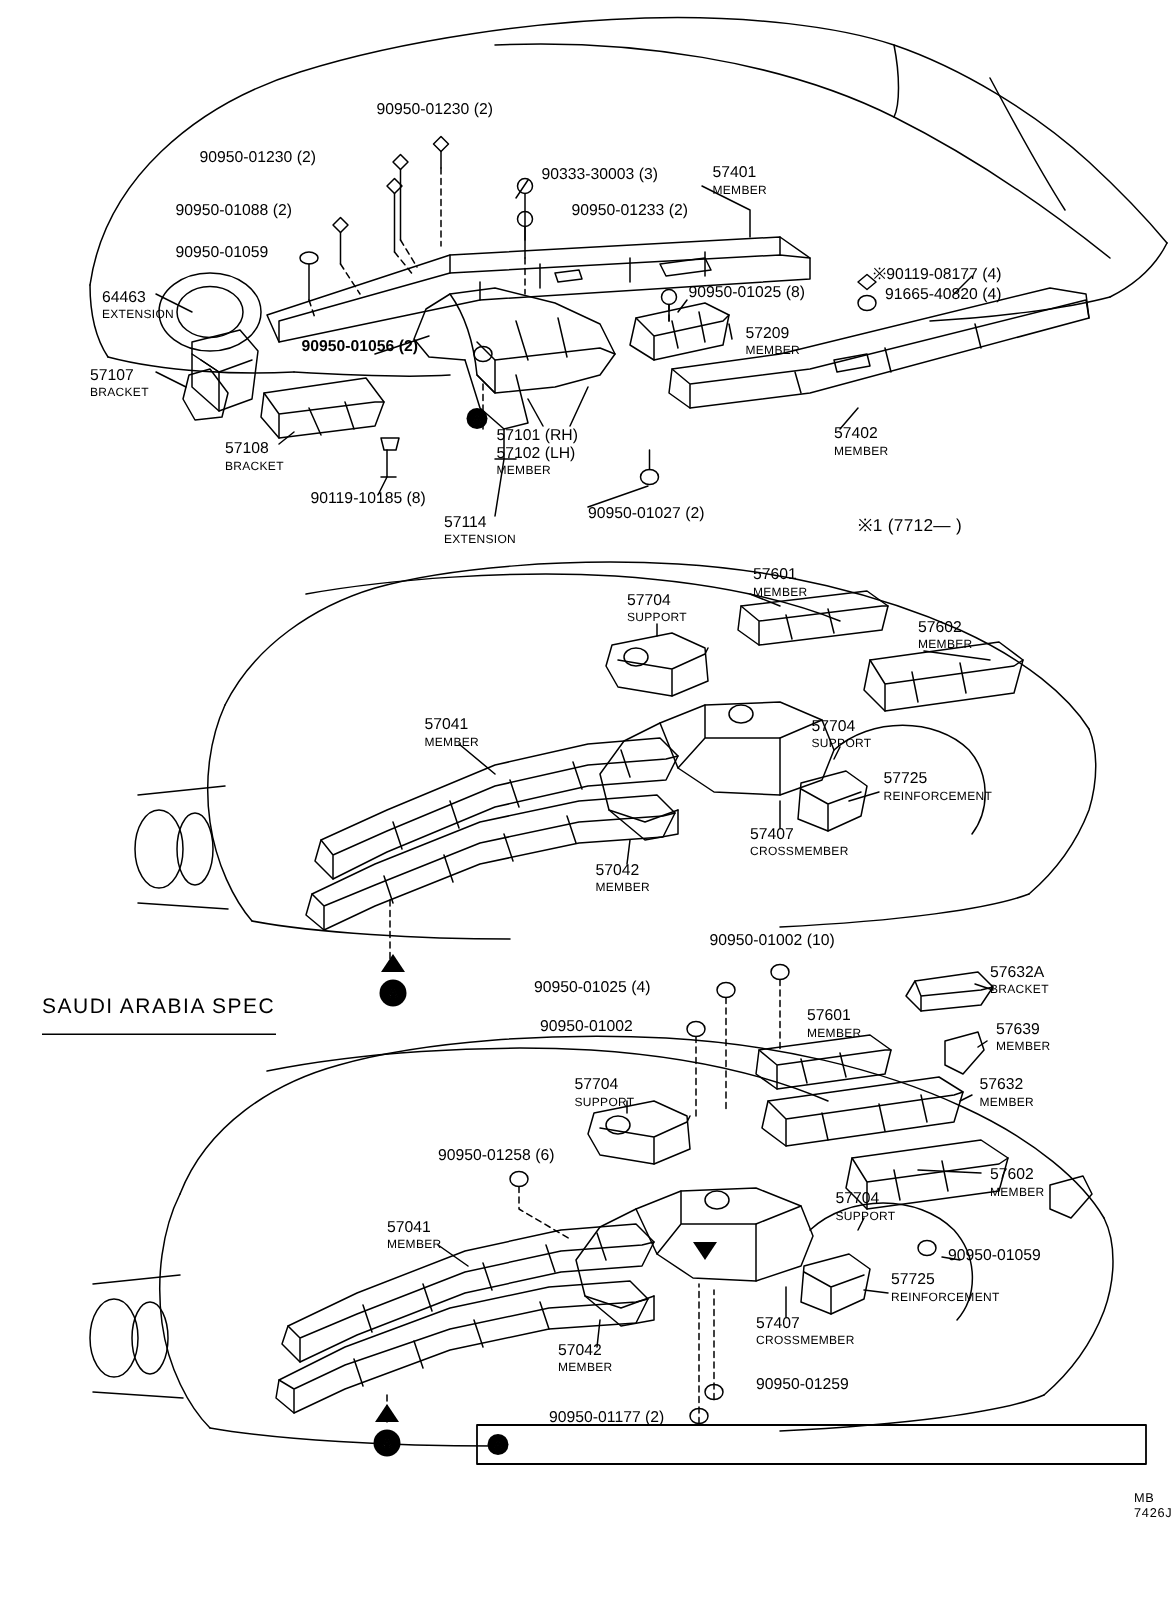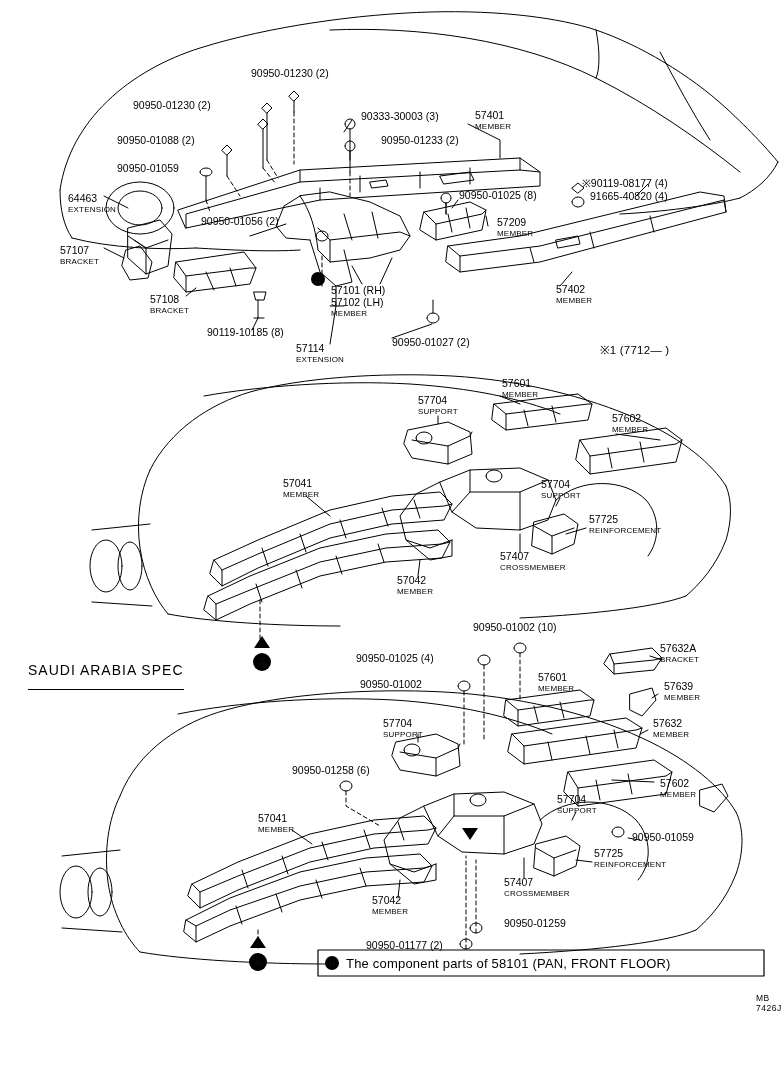--- a/index.html
+++ b/index.html
@@ -304,32 +304,32 @@
     <div class="lbl" style="left:361px;top:111px;"><span class="p">90333-30003 (3)</span></div>
     <div class="lbl" style="left:475px;top:110px;"><span class="p">57401</span><span class="s">MEMBER</span></div>
     <div class="lbl" style="left:117px;top:135px;"><span class="p">90950-01088 (2)</span></div>
     <div class="lbl" style="left:361px;top:135px;margin-left:20px;"><span class="p">90950-01233 (2)</span></div>
     <div class="lbl" style="left:117px;top:163px;"><span class="p">90950-01059</span></div>
     <div class="lbl" style="left:582px;top:178px;"><span class="p">※90119-08177 (4)</span></div>
     <div class="lbl" style="left:590px;top:191px;"><span class="p">91665-40820 (4)</span></div>
     <div class="lbl" style="left:459px;top:190px;"><span class="p">90950-01025 (8)</span></div>
     <div class="lbl" style="left:68px;top:193px;"><span class="p">64463</span><span class="s">EXTENSION</span></div>
     <div class="lbl" style="left:497px;top:217px;"><span class="p">57209</span><span class="s">MEMBER</span></div>
-    <div class="lbl" style="left:201px;top:216px;"><span class="p">90950-01056 (2)</span></div>
+    <div class="lbl" style="left:201px;top:226px;font-weight:bold;"><span class="p">90950-01056 (2)</span></div>
     <div class="lbl" style="left:60px;top:245px;"><span class="p">57107</span><span class="s">BRACKET</span></div>
     <div class="lbl" style="left:556px;top:284px;"><span class="p">57402</span><span class="s">MEMBER</span></div>
     <div class="lbl" style="left:331px;top:285px;"><span class="p">57101 (RH)</span></div>
     <div class="lbl" style="left:331px;top:297px;"><span class="p">57102 (LH)</span><span class="s">MEMBER</span></div>
     <div class="lbl" style="left:150px;top:294px;"><span class="p">57108</span><span class="s">BRACKET</span></div>
     <div class="lbl" style="left:207px;top:327px;"><span class="p">90119-10185 (8)</span></div>
     <div class="lbl" style="left:392px;top:337px;"><span class="p">90950-01027 (2)</span></div>
     <div class="lbl" style="left:296px;top:343px;"><span class="p">57114</span><span class="s">EXTENSION</span></div>
   </div>
 
-  <div class="footnote" style="left:572px;top:342px;margin-left:28px;"><span>※1 (7712—        )</span></div>
+  <div class="footnote" style="left:572px;top:342px;"><span>※1 (7712—        )</span></div>
 
   <div>
     <div class="lbl" style="left:502px;top:378px;"><span class="p">57601</span><span class="s">MEMBER</span></div>
     <div class="lbl" style="left:418px;top:395px;"><span class="p">57704</span><span class="s">SUPPORT</span></div>
     <div class="lbl" style="left:612px;top:413px;"><span class="p">57602</span><span class="s">MEMBER</span></div>
     <div class="lbl" style="left:541px;top:479px;"><span class="p">57704</span><span class="s">SUPPORT</span></div>
     <div class="lbl" style="left:283px;top:478px;"><span class="p">57041</span><span class="s">MEMBER</span></div>
     <div class="lbl" style="left:589px;top:514px;"><span class="p">57725</span><span class="s">REINFORCEMENT</span></div>
     <div class="lbl" style="left:500px;top:551px;"><span class="p">57407</span><span class="s">CROSSMEMBER</span></div>
     <div class="lbl" style="left:397px;top:575px;"><span class="p">57042</span><span class="s">MEMBER</span></div>
@@ -351,16 +351,15 @@
     <div class="lbl" style="left:557px;top:794px;"><span class="p">57704</span><span class="s">SUPPORT</span></div>
     <div class="lbl" style="left:258px;top:813px;"><span class="p">57041</span><span class="s">MEMBER</span></div>
     <div class="lbl" style="left:632px;top:832px;"><span class="p">90950-01059</span></div>
     <div class="lbl" style="left:594px;top:848px;"><span class="p">57725</span><span class="s">REINFORCEMENT</span></div>
     <div class="lbl" style="left:504px;top:877px;"><span class="p">57407</span><span class="s">CROSSMEMBER</span></div>
     <div class="lbl" style="left:372px;top:895px;"><span class="p">57042</span><span class="s">MEMBER</span></div>
     <div class="lbl" style="left:504px;top:918px;"><span class="p">90950-01259</span></div>
     <div class="lbl" style="left:366px;top:940px;"><span class="p">90950-01177 (2)</span></div>
   </div>
 
-  <div class="footnote" style="left:346px;top:956px;font-size:13px;"><span>The component parts of 58101 (PAN, FRONT FLOOR)</span></div>
 
   <div class="code" style="left:712px;top:993px;padding-left:44px;"><span>MB  7426J</span></div>
 </div>
 
 </body></html>

